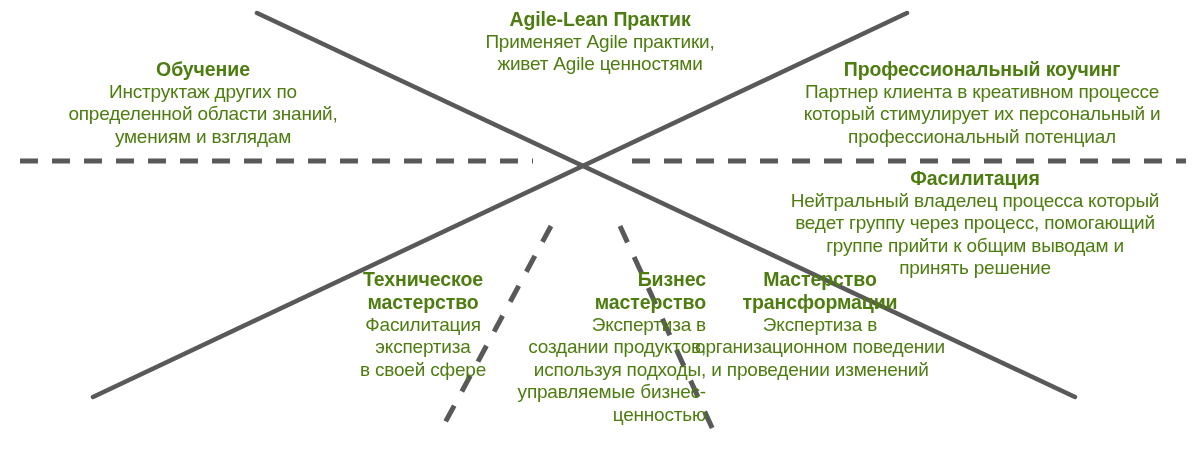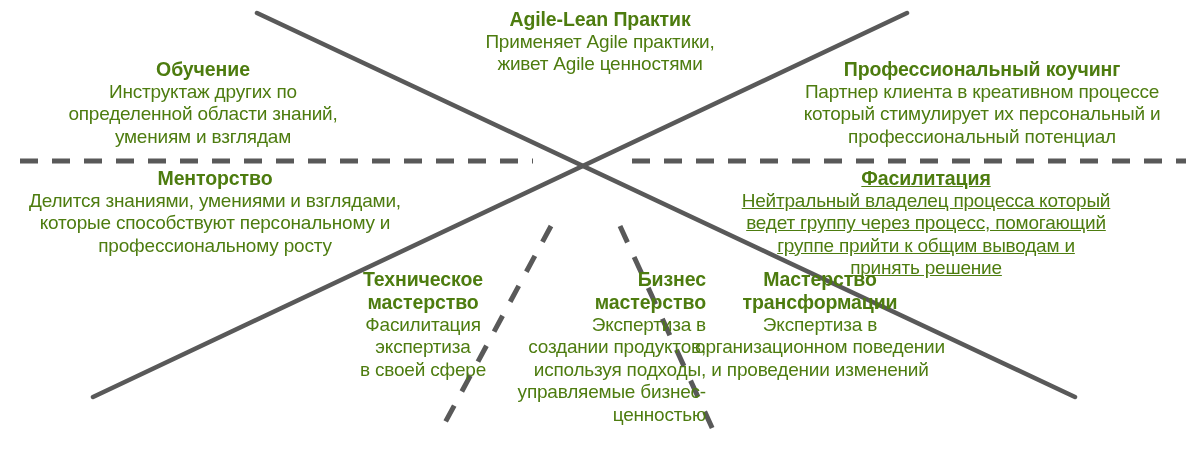--- a/index.html
+++ b/index.html
@@ -44,21 +44,21 @@
     letter-spacing: -0.2px;
     display: block;
     white-space: pre-line;
   }
 
   
   #blk-practitioner { left: 400px; top: 8px;   width: 400px; }
   #blk-teaching     { left: 8px;   top: 58px;  width: 390px; }
   #blk-coaching     { left: 770px; top: 58px;  width: 424px; }
   #blk-mentoring    { left: 0px;   top: 167px; width: 430px; }
-  #blk-facilitation { left: 706px; top: 167px; width: 440px; text-decoration: underline; }
+  #blk-facilitation { left: 755px; top: 167px; width: 440px; }
   #blk-technical    { left: 330px; top: 268px; width: 186px; }
   #blk-business     { left: 496px; top: 268px; width: 210px; text-align: right; }
   #blk-transform    { left: 660px; top: 268px; width: 320px; }
 
   #blk-technical .desc,
   #blk-business .desc,
   #blk-transform .desc { font-size: 19px; }
 </style>
 </head>
 <body>
@@ -87,26 +87,20 @@
 профессиональный потенциал</span>
   </div>
 
   <div class="block" id="blk-teaching">
     <span class="title">Обучение</span>
     <span class="desc">Инструктаж других по
 определенной области знаний,
 умениям и взглядам</span>
   </div>
 
-  <div class="block" id="blk-mentoring">
-    <span class="title">Менторство</span>
-    <span class="desc">Делится знаниями, умениями и взглядами,
-которые способствуют персональному и
-профессиональному росту</span>
-  </div>
 
   <div class="block" id="blk-facilitation">
     <span class="title">Фасилитация</span>
     <span class="desc">Нейтральный владелец процесса который
 ведет группу через процесс, помогающий
 группе прийти к общим выводам и
 принять решение</span>
   </div>
 
   <div class="block" id="blk-technical">

